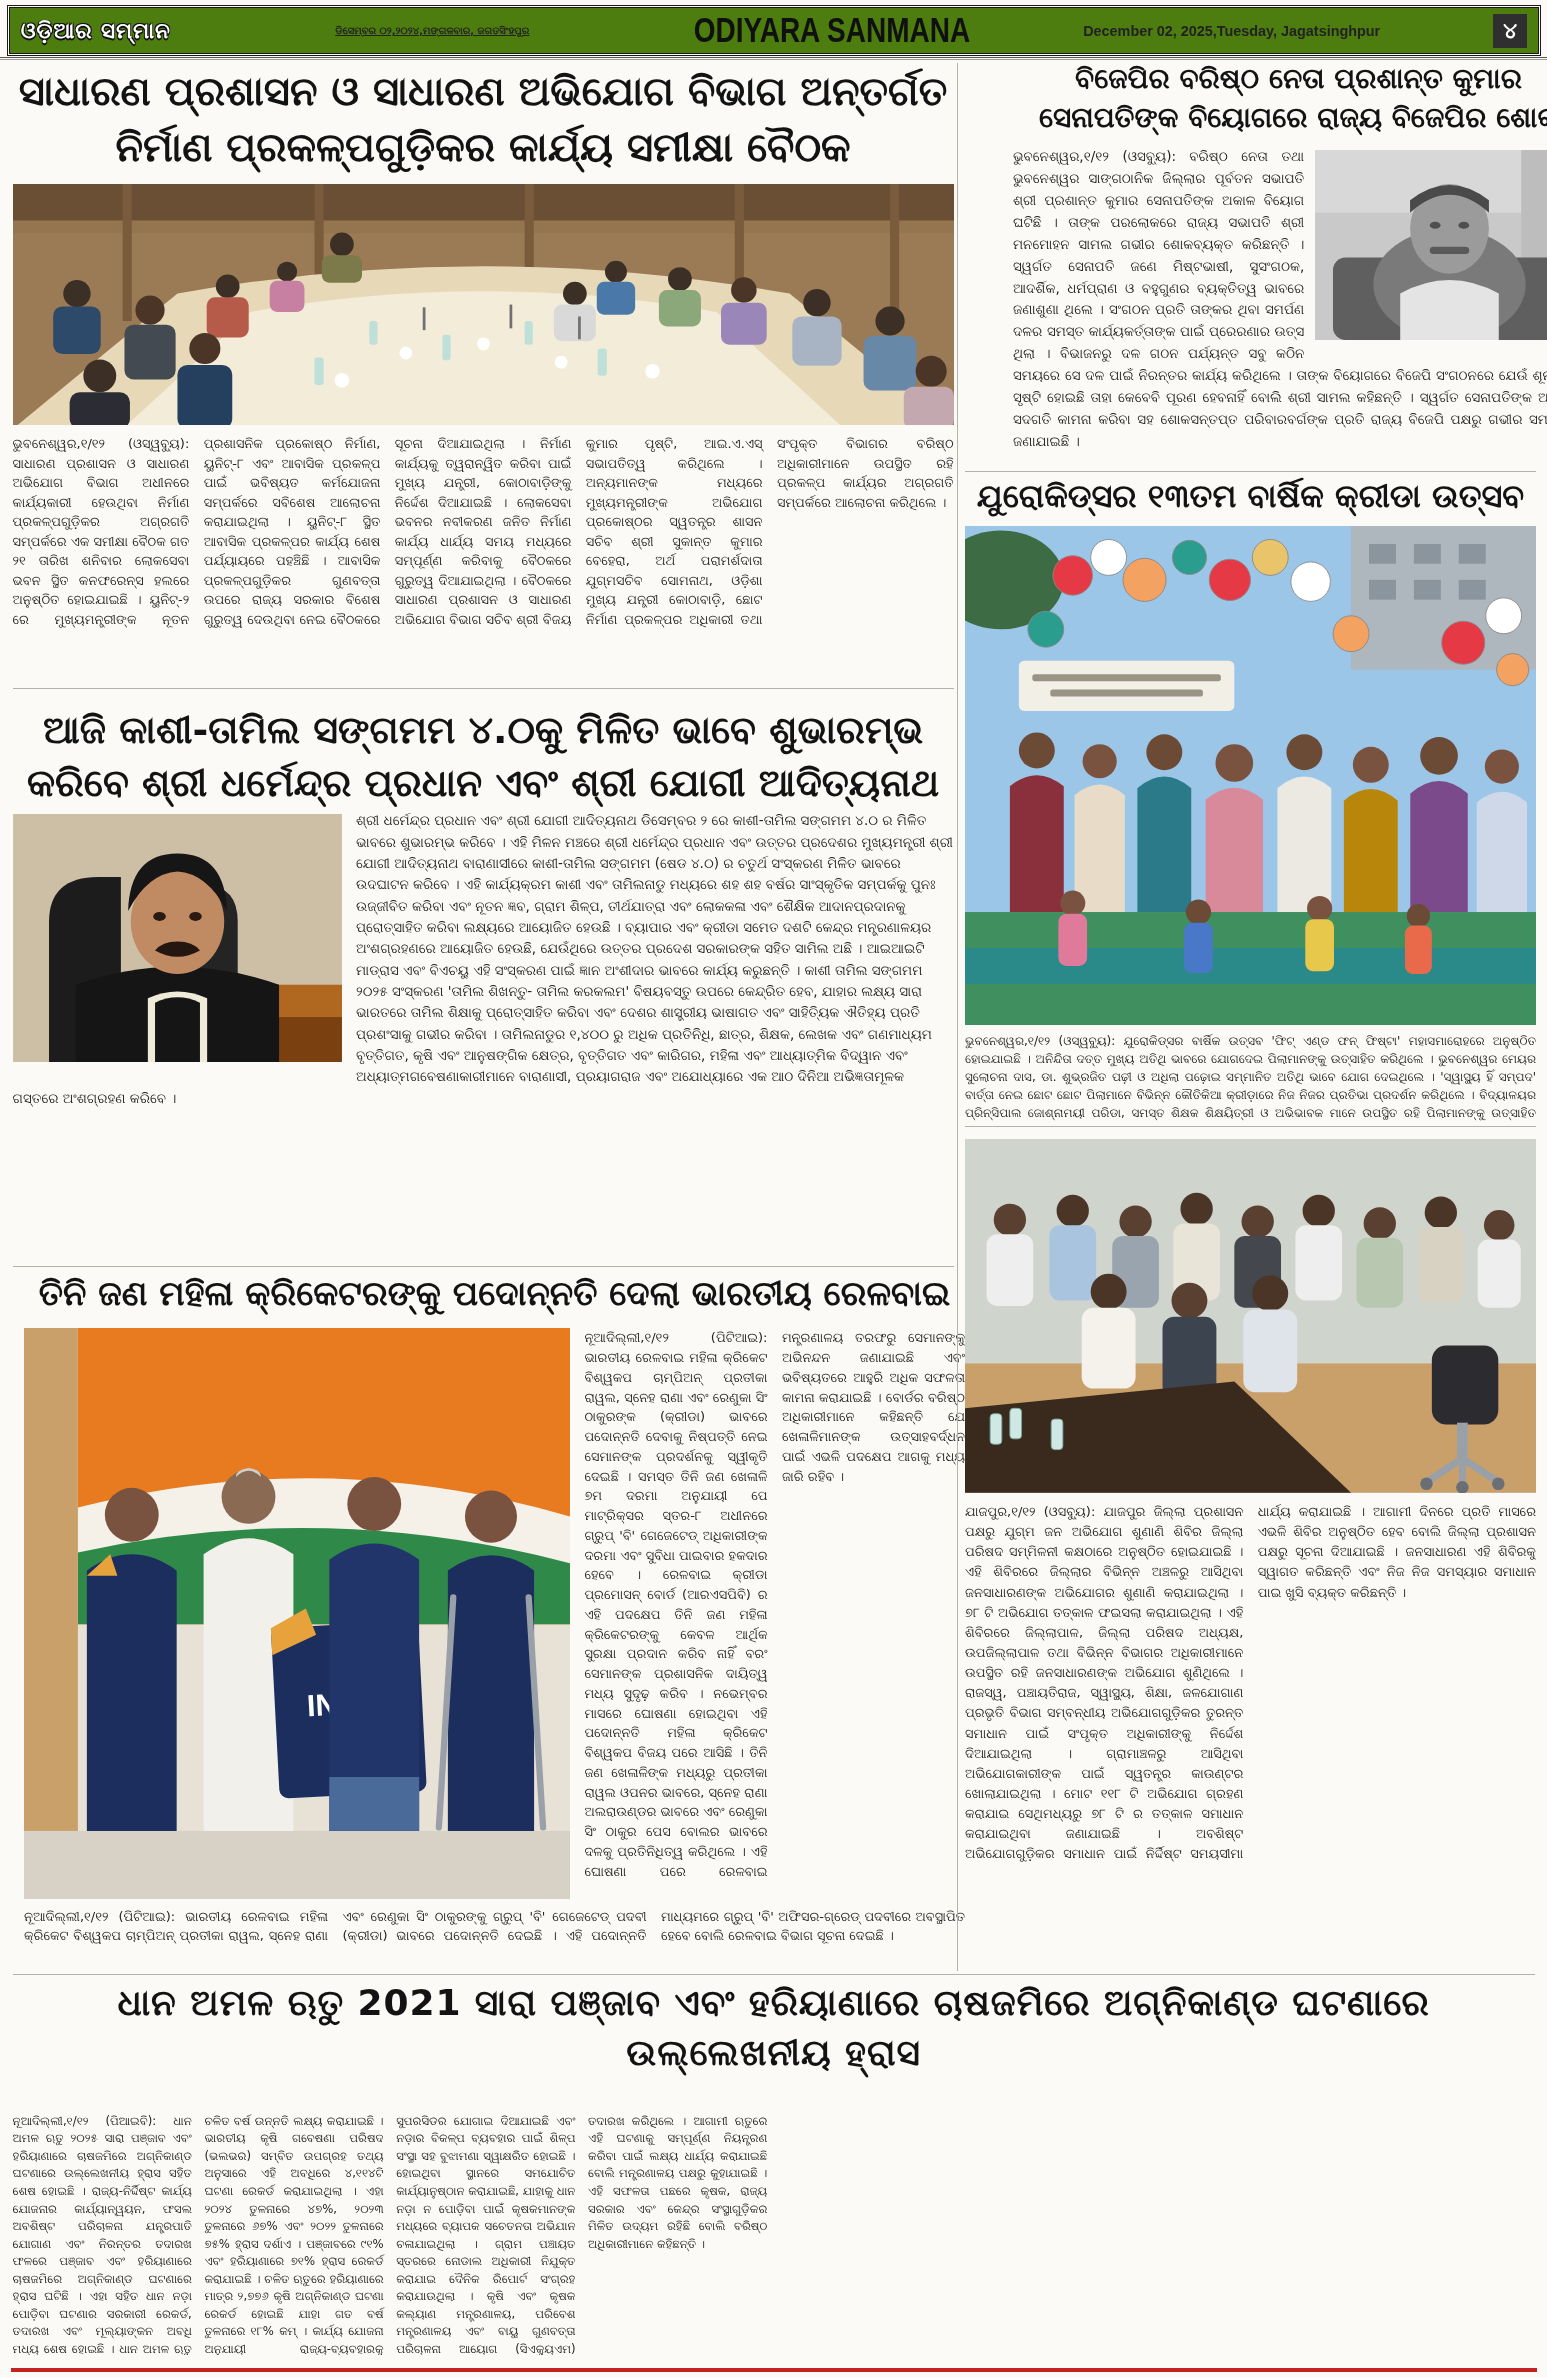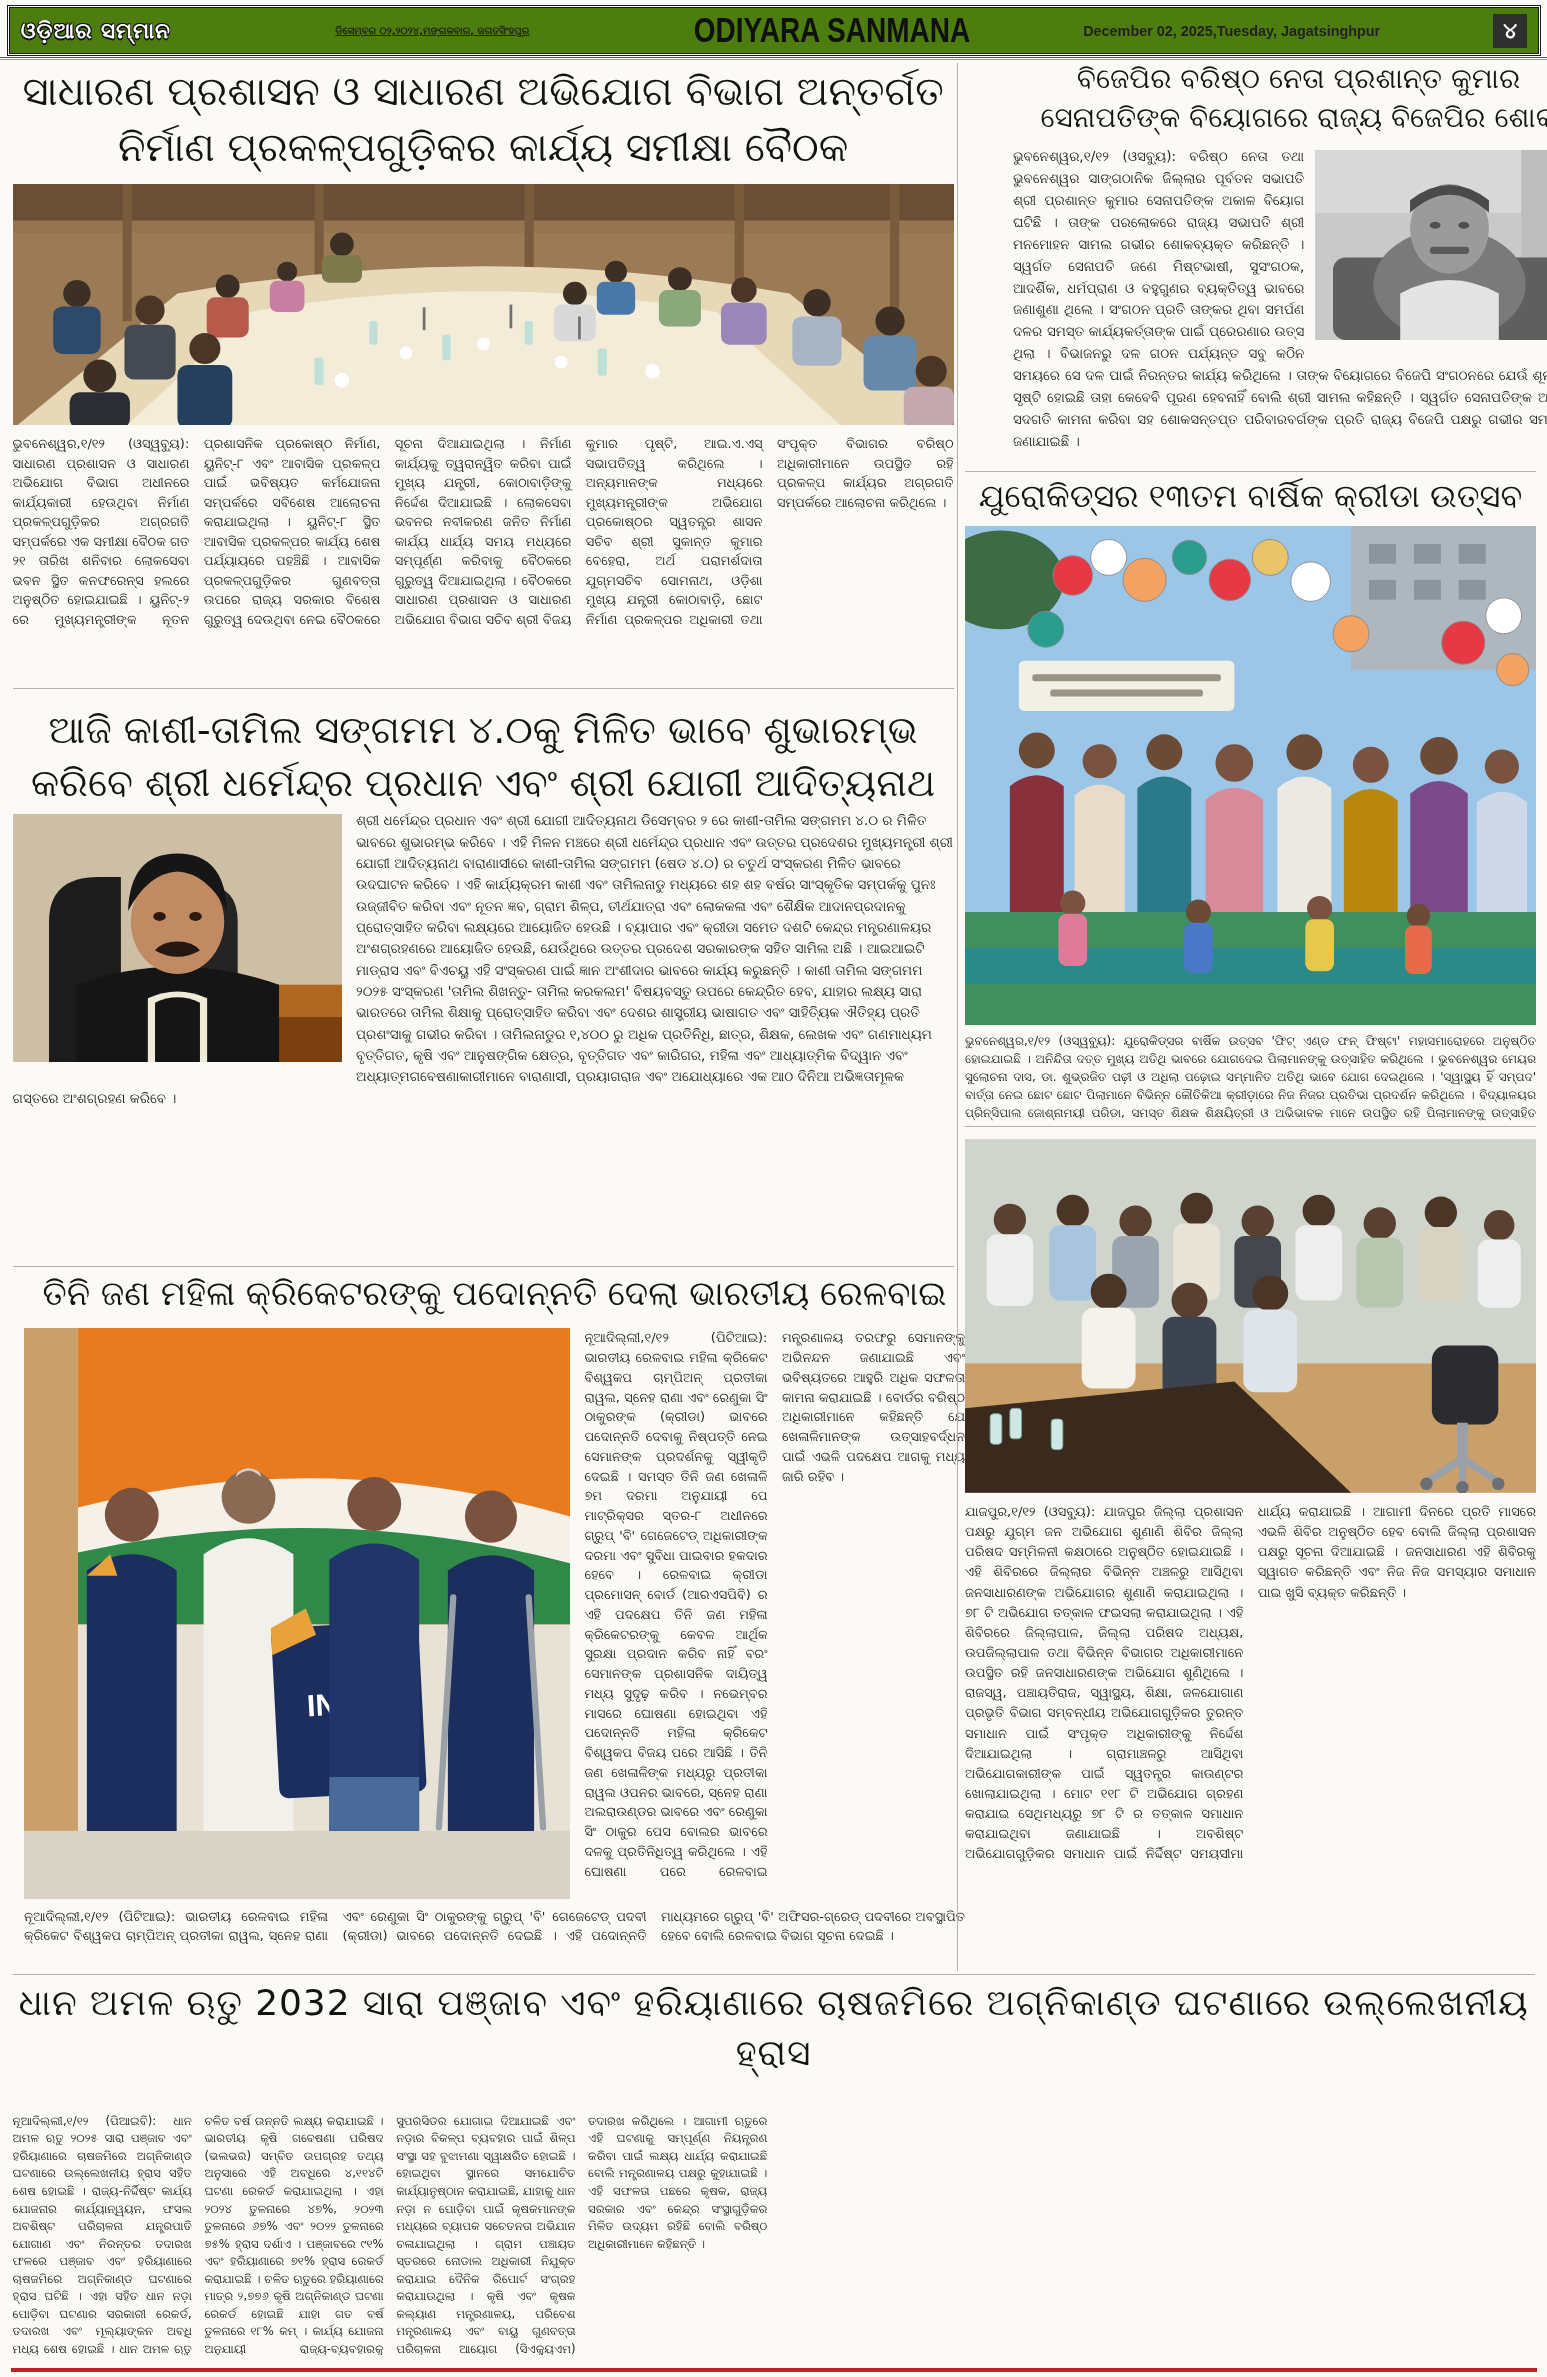--- a/index.html
+++ b/index.html
@@ -18,21 +18,21 @@
     font-family:"Liberation Sans", sans-serif; transform:scaleY(1.25); white-space:nowrap; }
   .date-eng { font-size:14.4px; font-weight:bold; color:#222; flex:1; text-align:center;
     font-family:"Liberation Sans", sans-serif; white-space:nowrap; }
   .page-number { width:34px; height:34px; background:#2f2f2f; color:#fff; font-size:21.6px; font-weight:bold;
     display:flex; align-items:center; justify-content:center; flex:0 0 auto; }
   .header-rule { position:absolute; left:0; top:57px; width:1548px; height:2.7px;
     border-top:1.8px solid #555; border-bottom:0.9px solid #999; }
 
   
   .article { position:absolute; overflow:hidden; }
-  .headline { font-weight:400; text-align:center; color:#131313; line-height:1.4; }
+  .headline { font-weight:700; text-align:center; color:#131313; line-height:1.4; }
   .body-text { text-align:justify; color:#222; column-fill:auto; }
   .photo { display:block; width:100%; }
   .divider-h { position:absolute; background:#b7b2a8; height:0.9px; }
   .divider-v { position:absolute; background:#b7b2a8; width:0.9px; }
 
   
   .a1 { left:12.6px; top:63px; width:941px; height:627px; }
   .a1 .headline { font-size:40px; }
   .a1 .photo-wrap { margin-top:9px; height:241px; overflow:hidden; }
   .a1 .body-text { margin-top:9px; height:214px; column-count:5; column-gap:14.4px; font-size:13px; line-height:1.5; }
@@ -375,21 +375,21 @@
 
           <rect x="340" y="500" width="100" height="60" fill="#4a6a9a"></rect>
         </svg>
       </div>
       <div class="body-text side">ନୂଆଦିଲ୍ଲୀ,୧/୧୨ (ପିଟିଆଇ): ଭାରତୀୟ ରେଳବାଇ ମହିଳା କ୍ରିକେଟ ବିଶ୍ୱକପ ଚାମ୍ପିଅନ୍ ପ୍ରତୀକା ରାୱଲ, ସ୍ନେହ ରାଣା ଏବଂ ରେଣୁକା ସିଂ ଠାକୁରଙ୍କ (କ୍ରୀଡା) ଭାବରେ ପଦୋନ୍ନତି ଦେବାକୁ ନିଷ୍ପତ୍ତି ନେଇ ସେମାନଙ୍କ ପ୍ରଦର୍ଶନକୁ ସ୍ୱୀକୃତି ଦେଇଛି । ସମସ୍ତ ତିନି ଜଣ ଖେଳାଳି ୭ମ ଦରମା ଅନୁଯାୟୀ ପେ ମାଟ୍ରିକ୍ସର ସ୍ତର-୮ ଅଧୀନରେ ଗ୍ରୁପ୍ 'ବି' ଗେଜେଟେଡ୍ ଅଧିକାରୀଙ୍କ ଦରମା ଏବଂ ସୁବିଧା ପାଇବାର ହକଦାର ହେବେ । ରେଳବାଇ କ୍ରୀଡା ପ୍ରମୋସନ୍ ବୋର୍ଡ (ଆରଏସପିବି) ର ଏହି ପଦକ୍ଷେପ ତିନି ଜଣ ମହିଳା କ୍ରିକେଟରଙ୍କୁ କେବଳ ଆର୍ଥିକ ସୁରକ୍ଷା ପ୍ରଦାନ କରିବ ନାହିଁ ବରଂ ସେମାନଙ୍କ ପ୍ରଶାସନିକ ଦାୟିତ୍ୱ ମଧ୍ୟ ସୁଦୃଢ଼ କରିବ । ନଭେମ୍ବର ମାସରେ ଘୋଷଣା ହୋଇଥିବା ଏହି ପଦୋନ୍ନତି ମହିଳା କ୍ରିକେଟ ବିଶ୍ୱକପ ବିଜୟ ପରେ ଆସିଛି । ତିନି ଜଣ ଖେଳାଳିଙ୍କ ମଧ୍ୟରୁ ପ୍ରତୀକା ରାୱଲ ଓପନର ଭାବରେ, ସ୍ନେହ ରାଣା ଅଲରାଉଣ୍ଡର ଭାବରେ ଏବଂ ରେଣୁକା ସିଂ ଠାକୁର ପେସ ବୋଲର ଭାବରେ ଦଳକୁ ପ୍ରତିନିଧିତ୍ୱ କରିଥିଲେ । ଏହି ଘୋଷଣା ପରେ ରେଳବାଇ ମନ୍ତ୍ରଣାଳୟ ତରଫରୁ ସେମାନଙ୍କୁ ଅଭିନନ୍ଦନ ଜଣାଯାଇଛି ଏବଂ ଭବିଷ୍ୟତରେ ଆହୁରି ଅଧିକ ସଫଳତା କାମନା କରାଯାଇଛି । ବୋର୍ଡର ବରିଷ୍ଠ ଅଧିକାରୀମାନେ କହିଛନ୍ତି ଯେ ଖେଳାଳିମାନଙ୍କ ଉତ୍ସାହବର୍ଦ୍ଧନ ପାଇଁ ଏଭଳି ପଦକ୍ଷେପ ଆଗକୁ ମଧ୍ୟ ଜାରି ରହିବ ।</div>
     </div>
     <div class="body-text below">ନୂଆଦିଲ୍ଲୀ,୧/୧୨ (ପିଟିଆଇ): ଭାରତୀୟ ରେଳବାଇ ମହିଳା କ୍ରିକେଟ ବିଶ୍ୱକପ ଚାମ୍ପିଅନ୍ ପ୍ରତୀକା ରାୱଲ, ସ୍ନେହ ରାଣା ଏବଂ ରେଣୁକା ସିଂ ଠାକୁରଙ୍କୁ ଗ୍ରୁପ୍ 'ବି' ଗେଜେଟେଡ୍ ପଦବୀ (କ୍ରୀଡା) ଭାବରେ ପଦୋନ୍ନତି ଦେଇଛି । ଏହି ପଦୋନ୍ନତି ମାଧ୍ୟମରେ ଗ୍ରୁପ୍ 'ବି' ଅଫିସର-ଗ୍ରେଡ୍ ପଦବୀରେ ଅବସ୍ଥାପିତ ହେବେ ବୋଲି ରେଳବାଇ ବିଭାଗ ସୂଚନା ଦେଇଛି ।</div>
   </div>
 
   <div class="article a7">
-    <div class="headline">ଧାନ ଅମଳ ଋତୁ 2032 ସାରା ପଞ୍ଜାବ ଏବଂ ହରିୟାଣାରେ ଚାଷଜମିରେ ଅଗ୍ନିକାଣ୍ଡ ଘଟଣାରେ ଉଲ୍ଲେଖନୀୟ ହ୍ରାସ</div>
+    <div class="headline">ଧାନ ଅମଳ ଋତୁ 2021 ସାରା ପଞ୍ଜାବ ଏବଂ ହରିୟାଣାରେ ଚାଷଜମିରେ ଅଗ୍ନିକାଣ୍ଡ ଘଟଣାରେ ଉଲ୍ଲେଖନୀୟ ହ୍ରାସ</div>
     <div class="body-text">ନୂଆଦିଲ୍ଲୀ,୧/୧୨ (ପିଆଇବି): ଧାନ ଅମଳ ଋତୁ ୨୦୨୫ ସାରା ପଞ୍ଜାବ ଏବଂ ହରିୟାଣାରେ ଚାଷଜମିରେ ଅଗ୍ନିକାଣ୍ଡ ଘଟଣାରେ ଉଲ୍ଲେଖନୀୟ ହ୍ରାସ ସହିତ ଶେଷ ହୋଇଛି । ରାଜ୍ୟ-ନିର୍ଦ୍ଦିଷ୍ଟ କାର୍ଯ୍ୟ ଯୋଜନାର କାର୍ଯ୍ୟାନ୍ୱୟନ, ଫସଲ ଅବଶିଷ୍ଟ ପରିଚାଳନା ଯନ୍ତ୍ରପାତି ଯୋଗାଣ ଏବଂ ନିରନ୍ତର ତଦାରଖ ଫଳରେ ପଞ୍ଜାବ ଏବଂ ହରିୟାଣାରେ ଚାଷଜମିରେ ଅଗ୍ନିକାଣ୍ଡ ଘଟଣାରେ ହ୍ରାସ ଘଟିଛି । ଏହା ସହିତ ଧାନ ନଡ଼ା ପୋଡ଼ିବା ଘଟଣାର ସରକାରୀ ରେକର୍ଡ, ତଦାରଖ ଏବଂ ମୂଲ୍ୟାଙ୍କନ ଅବଧି ମଧ୍ୟ ଶେଷ ହୋଇଛି । ଧାନ ଅମଳ ଋତୁ ୨୦୨୪ ଶେଷ ହୋଇଥିଲା, ଯାହା ତୁଳନାରେ ଚଳିତ ବର୍ଷ ଉନ୍ନତି ଲକ୍ଷ୍ୟ କରାଯାଇଛି । ଭାରତୀୟ କୃଷି ଗବେଷଣା ପରିଷଦ (ଭଲଭର) ସମ୍ବିତ ଉପଗ୍ରହ ତଥ୍ୟ ଅନୁସାରେ ଏହି ଅବଧିରେ ୪,୧୧୪ଟି ଘଟଣା ରେକର୍ଡ କରାଯାଇଥିଲା । ଏହା ୨୦୨୪ ତୁଳନାରେ ୪୭%, ୨୦୨୩ ତୁଳନାରେ ୬୭% ଏବଂ ୨୦୨୨ ତୁଳନାରେ ୭୫% ହ୍ରାସ ଦର୍ଶାଏ । ପଞ୍ଜାବରେ ୯୧% ଏବଂ ହରିୟାଣାରେ ୭୧% ହ୍ରାସ ରେକର୍ଡ କରାଯାଇଛି । ଚଳିତ ଋତୁରେ ହରିୟାଣାରେ ମାତ୍ର ୨,୭୭୬ କୃଷି ଅଗ୍ନିକାଣ୍ଡ ଘଟଣା ରେକର୍ଡ ହୋଇଛି ଯାହା ଗତ ବର୍ଷ ତୁଳନାରେ ୧୮% କମ୍ । କାର୍ଯ୍ୟ ଯୋଜନା ଅନୁଯାୟୀ ରାଜ୍ୟ-ବ୍ୟବହାରକୁ ସୁହାଇଲାଭଳି ଯନ୍ତ୍ରପାତି, ବେଲର ଏବଂ ସୁପରସିଡର ଯୋଗାଇ ଦିଆଯାଇଛି ଏବଂ ନଡ଼ାର ବିକଳ୍ପ ବ୍ୟବହାର ପାଇଁ ଶିଳ୍ପ ସଂସ୍ଥା ସହ ବୁଝାମଣା ସ୍ୱାକ୍ଷରିତ ହୋଇଛି । ହୋଇଥିବା ସ୍ଥାନରେ ସମଯୋଚିତ କାର୍ଯ୍ୟାନୁଷ୍ଠାନ କରାଯାଇଛି, ଯାହାକୁ ଧାନ ନଡ଼ା ନ ପୋଡ଼ିବା ପାଇଁ କୃଷକମାନଙ୍କ ମଧ୍ୟରେ ବ୍ୟାପକ ସଚେତନତା ଅଭିଯାନ ଚଳାଯାଇଥିଲା । ଗ୍ରାମ ପଞ୍ଚାୟତ ସ୍ତରରେ ନୋଡାଲ ଅଧିକାରୀ ନିଯୁକ୍ତ କରାଯାଇ ଦୈନିକ ରିପୋର୍ଟ ସଂଗ୍ରହ କରାଯାଉଥିଲା । କୃଷି ଏବଂ କୃଷକ କଲ୍ୟାଣ ମନ୍ତ୍ରଣାଳୟ, ପରିବେଶ ମନ୍ତ୍ରଣାଳୟ ଏବଂ ବାୟୁ ଗୁଣବତ୍ତା ପରିଚାଳନା ଆୟୋଗ (ସିଏକ୍ୟୁଏମ) ମିଳିତ ଭାବରେ ଏହି କାର୍ଯ୍ୟକ୍ରମର ତଦାରଖ କରିଥିଲେ । ଆଗାମୀ ଋତୁରେ ଏହି ଘଟଣାକୁ ସମ୍ପୂର୍ଣ୍ଣ ନିୟନ୍ତ୍ରଣ କରିବା ପାଇଁ ଲକ୍ଷ୍ୟ ଧାର୍ଯ୍ୟ କରାଯାଇଛି ବୋଲି ମନ୍ତ୍ରଣାଳୟ ପକ୍ଷରୁ କୁହାଯାଇଛି । ଏହି ସଫଳତା ପଛରେ କୃଷକ, ରାଜ୍ୟ ସରକାର ଏବଂ କେନ୍ଦ୍ର ସଂସ୍ଥାଗୁଡ଼ିକର ମିଳିତ ଉଦ୍ୟମ ରହିଛି ବୋଲି ବରିଷ୍ଠ ଅଧିକାରୀମାନେ କହିଛନ୍ତି ।</div>
   </div>
 
   <div class="divider-v" style="left:957px; top:63px; height:1908px;"></div>
   <div class="divider-h" style="left:12.6px; top:688px; width:941px;"></div>
   <div class="divider-h" style="left:12.6px; top:1266px; width:941px;"></div>
   <div class="divider-h" style="left:965px; top:471px; width:571px;"></div>
   <div class="divider-h" style="left:965px; top:1126px; width:571px;"></div>
   <div class="divider-h" style="left:12.6px; top:1974px; width:1522px;"></div>
 

